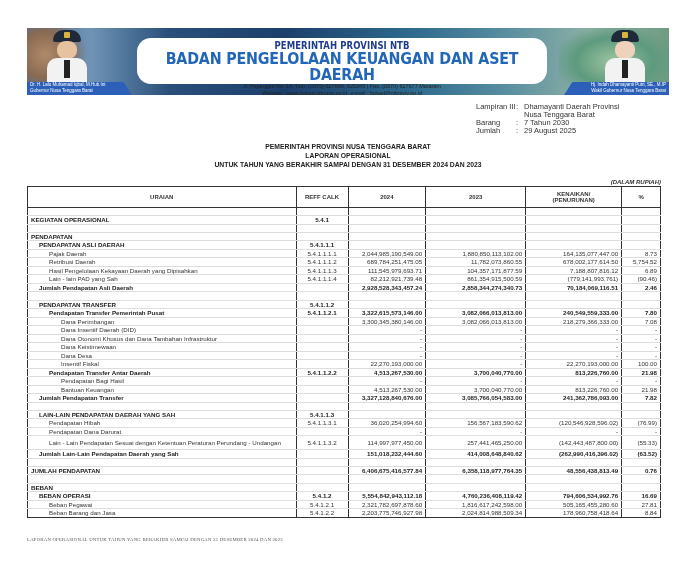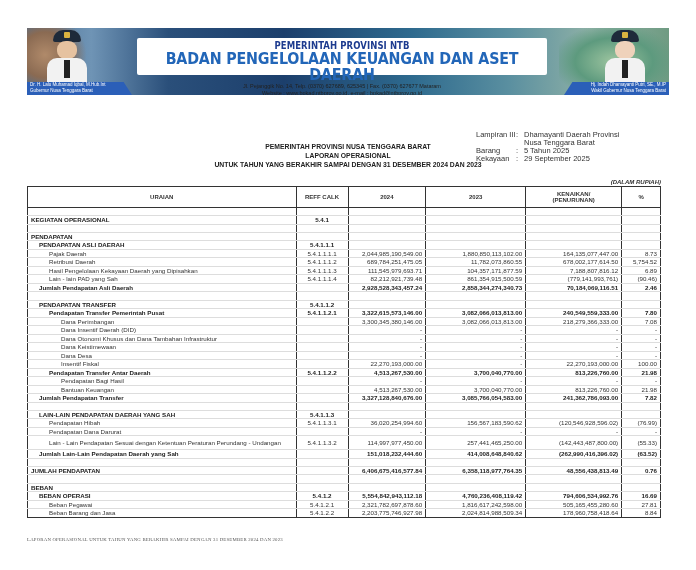--- a/index.html
+++ b/index.html
@@ -20,27 +20,27 @@
   .photo .cap { position:absolute; left:8px; top:0; width:28px; height:12px; background:#1e2a3a; border-radius:10px 10px 2px 2px; }
   .photo .cap::after { content:""; position:absolute; left:11px; top:2px; width:6px; height:6px; background:#d9b240; border-radius:1px; }
   .photo .face { position:absolute; left:12px; top:11px; width:20px; height:18px; background:#e6c2a0; border-radius:45%; }
   .photo.right .face { background:#efd2bb; }
   .photo .coat { position:absolute; left:2px; top:28px; width:40px; height:24px; background:#f2f2f2; border-radius:10px 10px 0 0; }
   .photo .coat::after { content:""; position:absolute; left:17px; top:2px; width:6px; height:18px; background:#222; }
   .banner .namebar { position:absolute; top:54px; height:13px; background:#2b5fb8; color:#fff; font-size:4.5px; line-height:6px; padding:0 3px; }
   .banner .namebar.left { left:0; width:105px; clip-path: polygon(0 0, 92% 0, 100% 100%, 0 100%); }
   .banner .namebar.right { right:0; width:105px; text-align:right; clip-path: polygon(8% 0, 100% 0, 100% 100%, 0 100%); }
   .banner .namebar span { display:block; white-space:nowrap; }
-  .banner .center { position:absolute; left:110px; top:10px; width:410px; height:37px; background:#fff; border-radius:2px; text-align:center; }
+  .banner .center { position:absolute; left:110px; top:10px; width:410px; height:46px; background:#fff; border-radius:14px; text-align:center; }
   .banner .center .gov { font-size:10px; font-weight:bold; color:#1d3b8f; margin-top:2px; letter-spacing:0.1px; font-family:"DejaVu Sans", sans-serif; transform:scaleX(0.85); }
   .banner .center .agency { font-size:15.5px; font-weight:bold; color:#2266b8; line-height:16px; letter-spacing:-0.2px; font-family:"DejaVu Sans", sans-serif; transform:scaleX(0.92); }
   .banner .center .addr { font-size:5.5px; color:#222; line-height:7px; }
 
   
-  .lampiran { position:absolute; left:476px; top:103px; font-size:7.5px; color:#333; line-height:8px;margin-top:28px; }
+  .lampiran { position:absolute; left:476px; top:103px; font-size:7.5px; color:#333; line-height:8px; }
   .lampiran .row { display:flex; }
   .lampiran .k { width:40px; }
   .lampiran .c { width:8px; }
 
   
   .titles { position:absolute; left:0; width:696px; top:142px; text-align:center; font-size:6.8px; font-weight:bold; color:#222; line-height:9px; }
 
   .unit { position:absolute; right:35px; top:179px; font-size:6px; font-style:italic; font-weight:bold; color:#333; }
 
   
@@ -103,26 +103,26 @@
       <span>Dhamayanti Daerah Provinsi</span>
     </div>
     <div class="row">
       <span class="k"></span>
       <span class="c"></span>
       <span>Nusa Tenggara Barat</span>
     </div>
     <div class="row">
       <span class="k">Barang</span>
       <span class="c">:</span>
-      <span>5 Tahun 2025</span>
+      <span>7 Tahun 2030</span>
     </div>
     <div class="row">
-      <span class="k">Kekayaan</span>
+      <span class="k">Jumlah</span>
       <span class="c">:</span>
-      <span>29 September 2025</span>
+      <span>29 August 2025</span>
     </div>
   </div>
 
 <div class="titles">
   <div>PEMERINTAH PROVINSI NUSA TENGGARA BARAT</div>
   <div>LAPORAN OPERASIONAL</div>
   <div>UNTUK TAHUN YANG BERAKHIR SAMPAI DENGAN 31 DESEMBER 2024 DAN 2023</div>
 </div>
 
 <div class="unit">(DALAM RUPIAH)</div>

